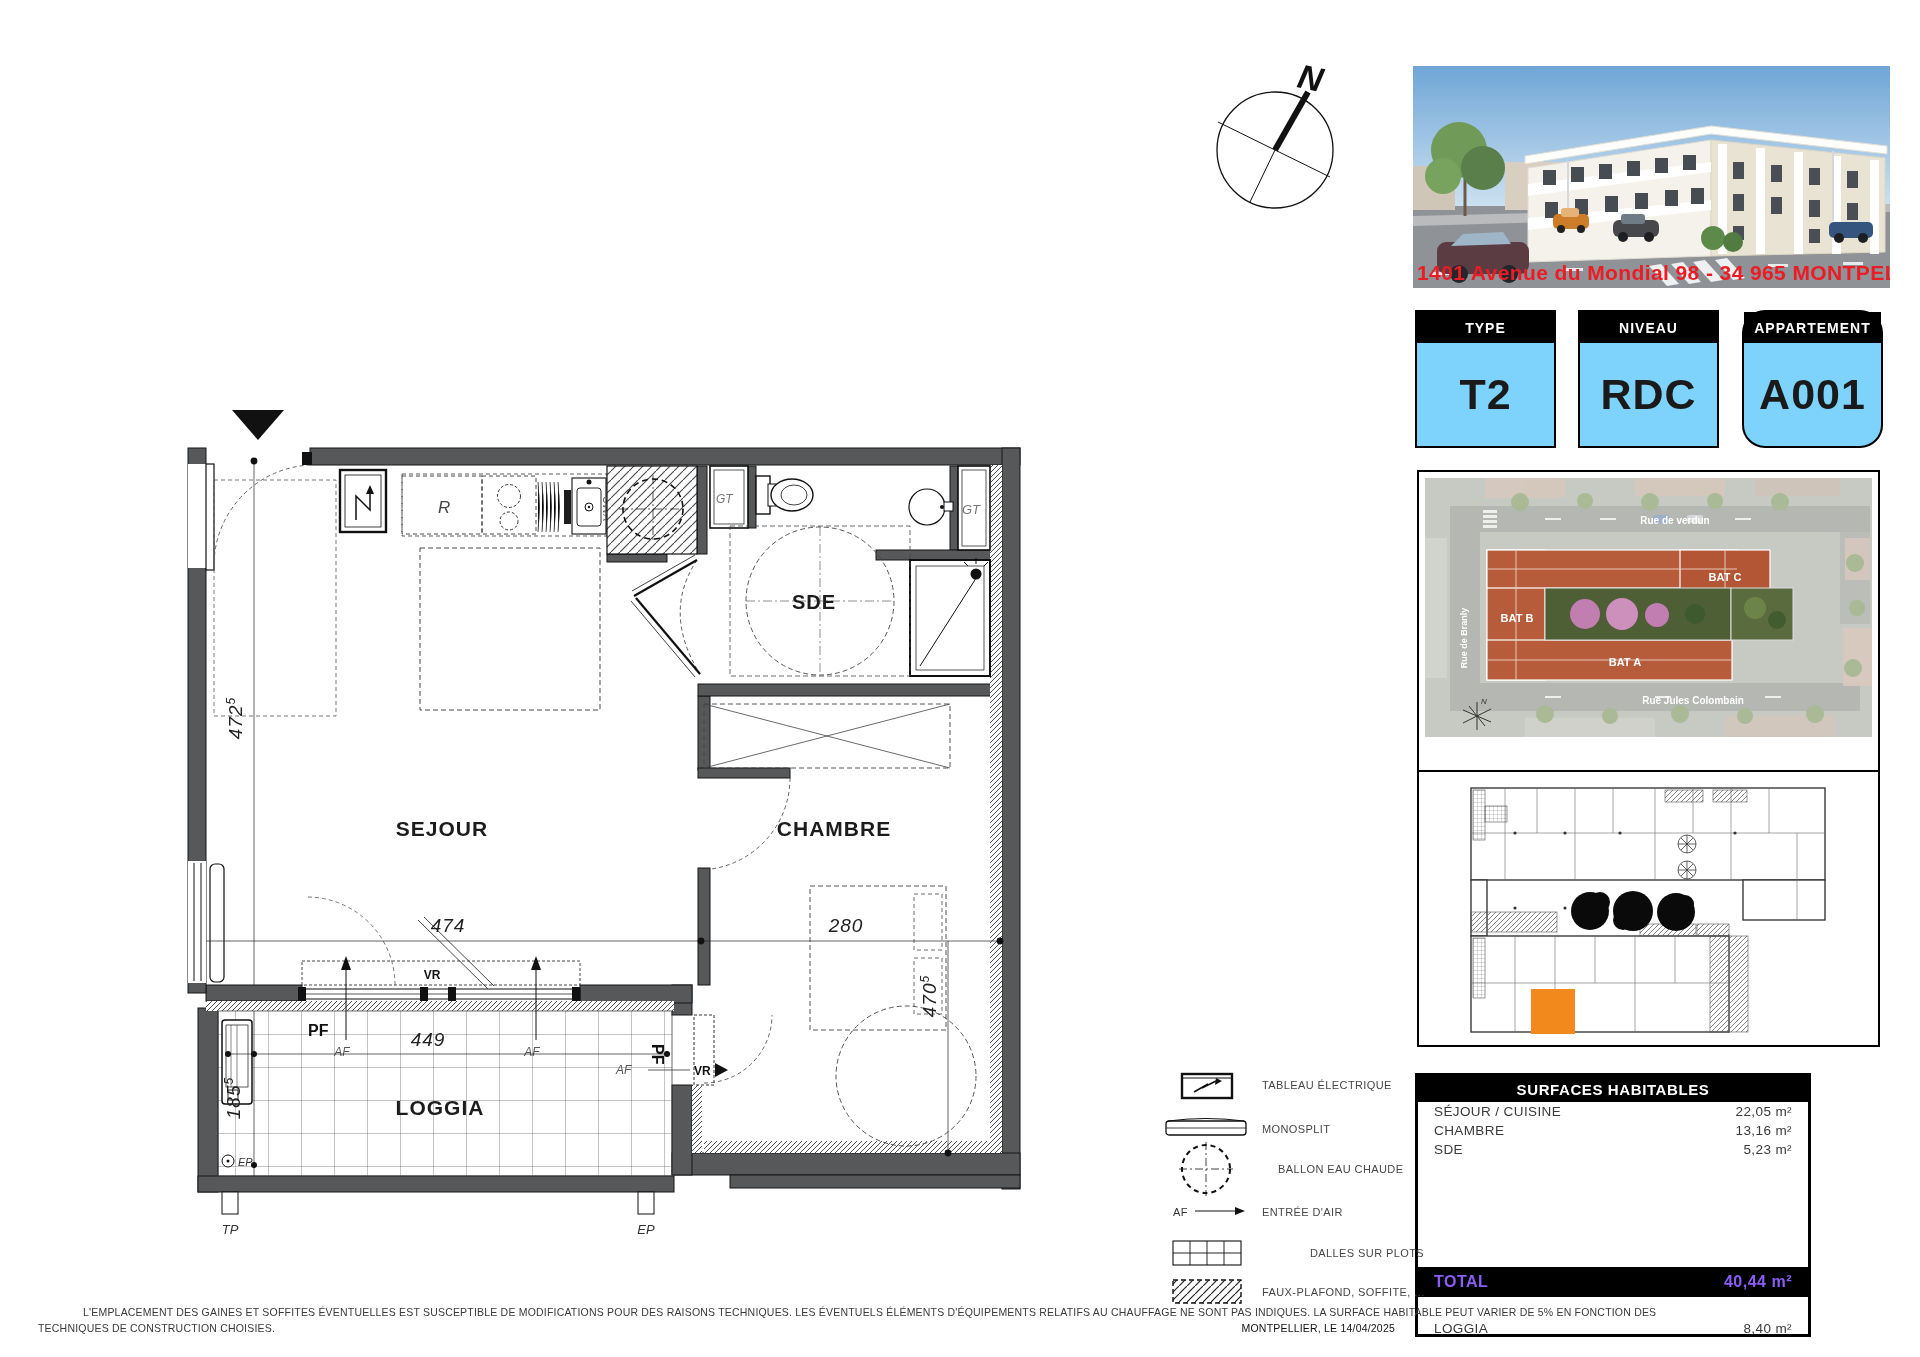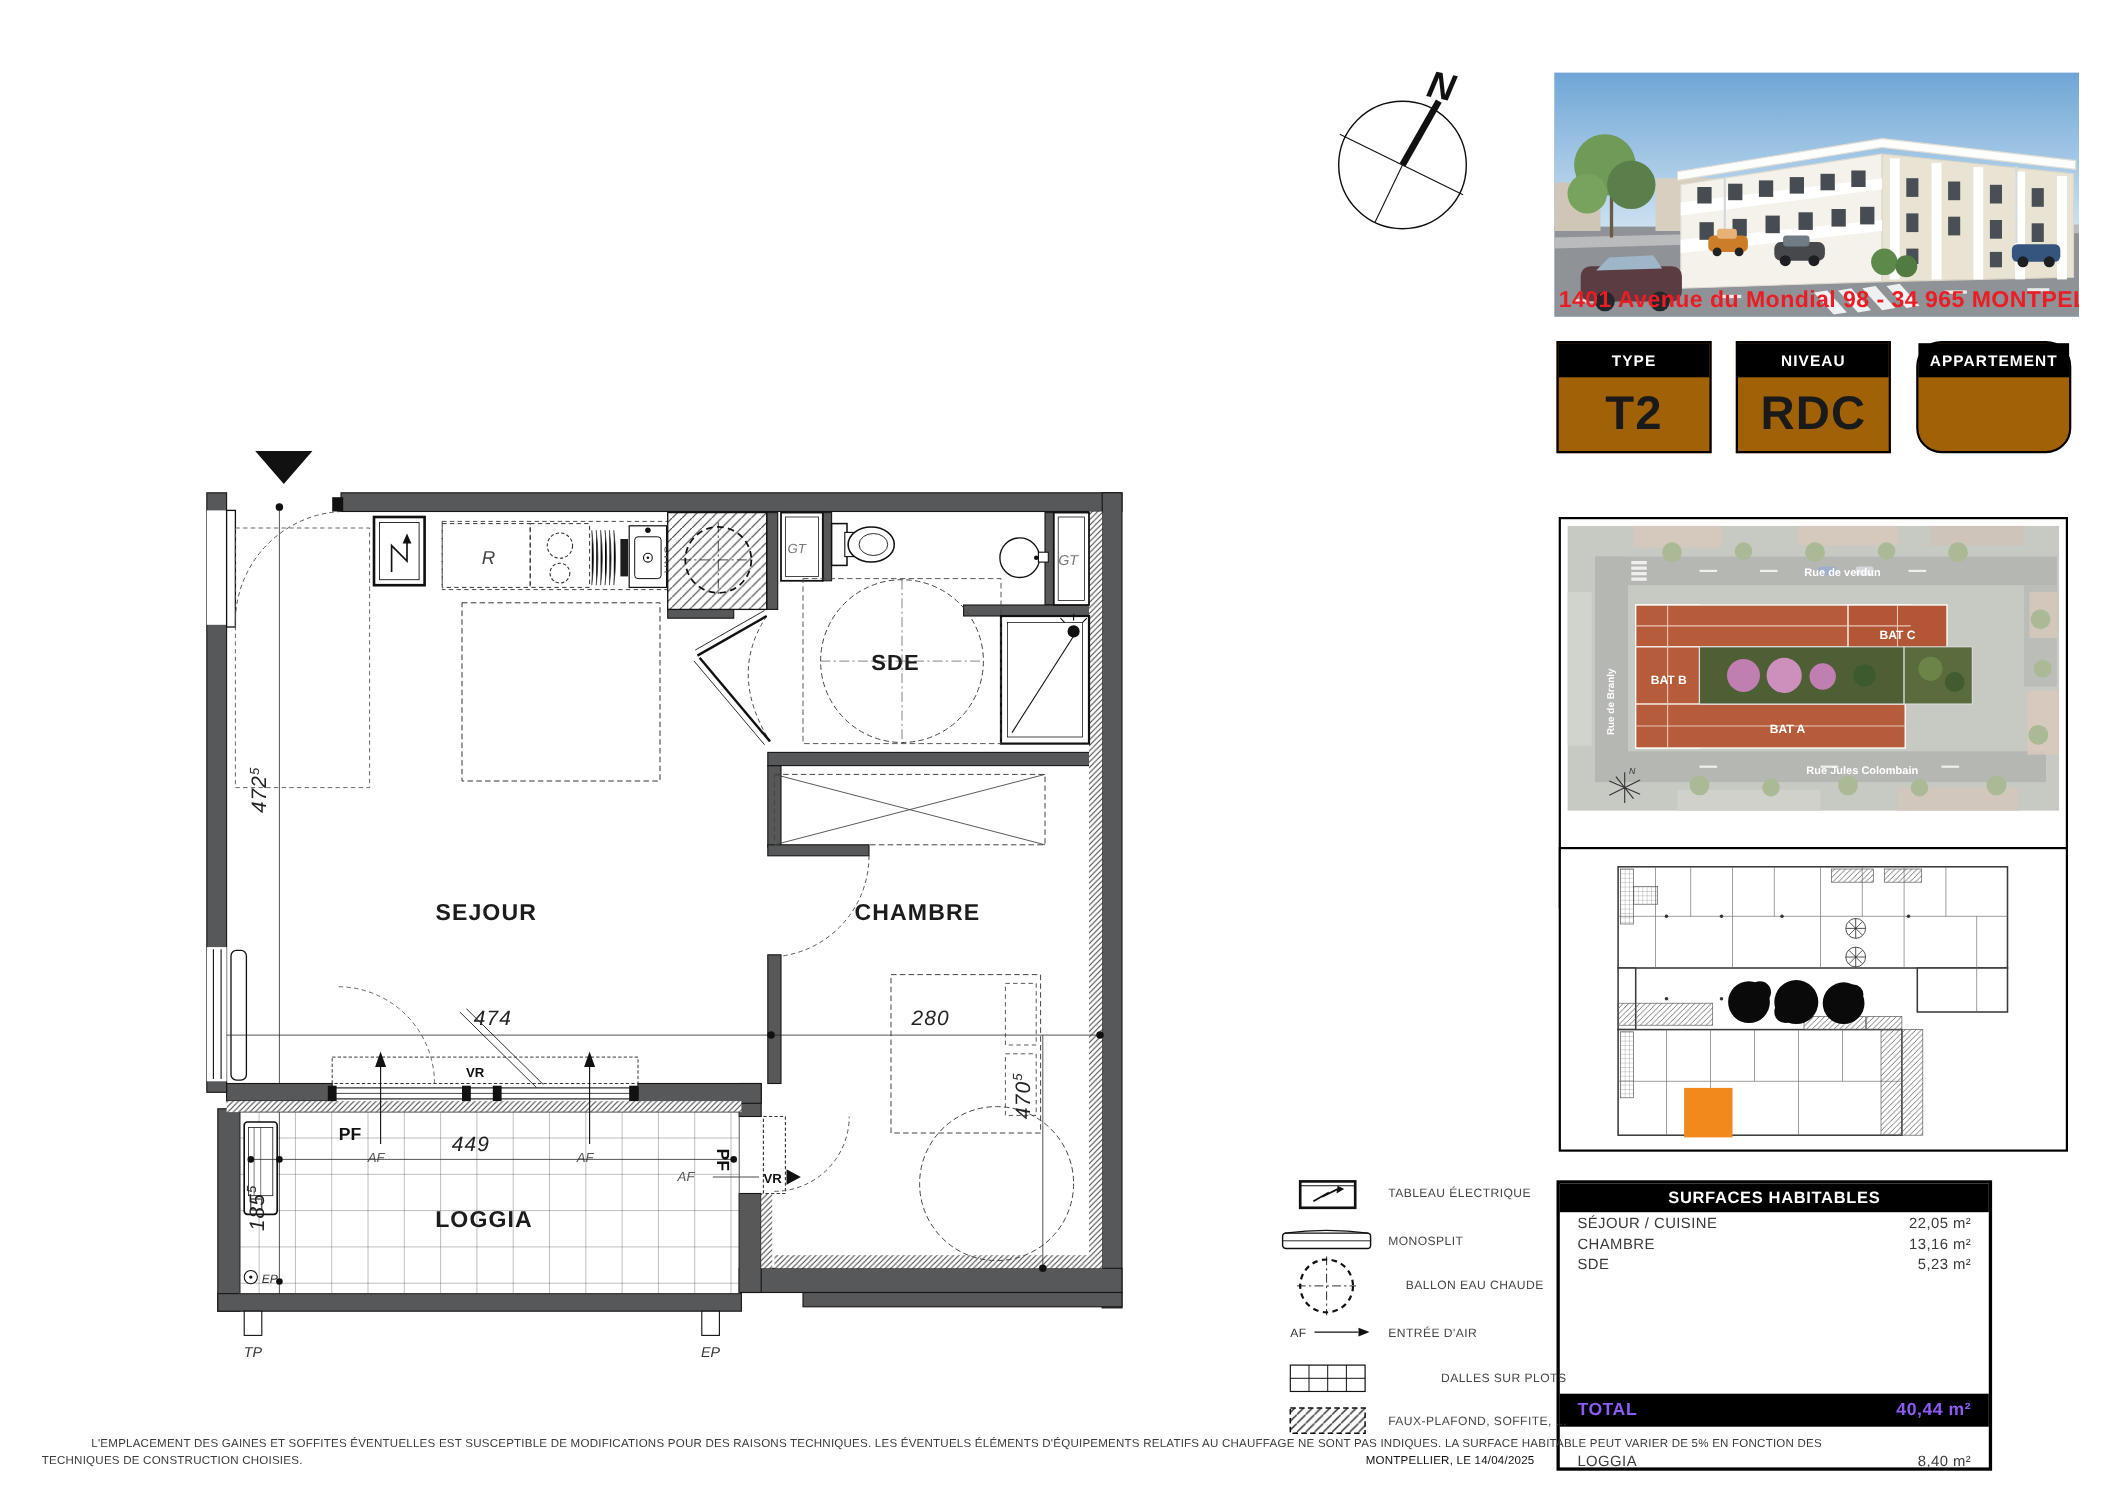--- a/index.html
+++ b/index.html
@@ -1,22 +1,22 @@
 <!DOCTYPE html>
 <html><head>
 <meta charset="utf-8">
 <style>
   html,body{margin:0;padding:0;}
   body{width:1920px;height:1357px;position:relative;background:#fff;
        font-family:"Liberation Sans",sans-serif;overflow:hidden;color:#1a1a1a;}
   .abs{position:absolute;}
   svg text{font-family:"Liberation Sans",sans-serif;}
   
-  .info-box{position:absolute;top:310px;width:141px;height:102px;border:2px solid #000;
-            background:#a16207;box-sizing:border-box;}
+  .info-box{position:absolute;top:310px;width:141px;height:138px;border:2px solid #000;
+            background:#7dd3fc;box-sizing:border-box;}
   .info-box .hdr{height:31px;background:#000;color:#fff;display:flex;align-items:center;
             justify-content:center;font-weight:bold;font-size:14px;letter-spacing:1px;}
   .info-box .val{height:calc(100% - 31px);display:flex;align-items:center;justify-content:center;
             font-weight:bold;font-size:43px;letter-spacing:1px;}
   
   .photo{left:1413px;top:66px;width:477px;height:222px;overflow:hidden;background:#9db6cf;}
   .photo .addr{position:absolute;left:4px;bottom:3px;width:470px;font-weight:bold;
             font-size:21px;color:#ec1c24;letter-spacing:.4px;white-space:nowrap;}
   
   .framed{position:absolute;border:2px solid #000;background:#fff;box-sizing:border-box;padding:6px;}
@@ -152,20 +152,21 @@
 <div class="info-box" style="left:1415px;">
   <div class="hdr">TYPE</div>
   <div class="val">T2</div>
 </div>
 <div class="info-box" style="left:1578px;">
   <div class="hdr">NIVEAU</div>
   <div class="val">RDC</div>
 </div>
 <div class="info-box" style="left:1742px;border-radius:23px;">
   <div class="hdr">APPARTEMENT</div>
+  <div class="val">A001</div>
 </div>
 
 <div class="framed" style="left:1417px;top:470px;width:463px;height:356px;text-align:right;">
   <svg width="447" height="259" viewBox="0 0 447 259">
     <rect x="0" y="0" width="447" height="259" fill="#b3b6ad"></rect>
 
     <rect x="25" y="28" width="420" height="26" fill="#9a9d97"></rect>
     <rect x="25" y="28" width="30" height="200" fill="#9a9d97"></rect>
     <rect x="25" y="205" width="410" height="28" fill="#9a9d97"></rect>
     <rect x="415" y="54" width="30" height="92" fill="#a2a59f"></rect>

